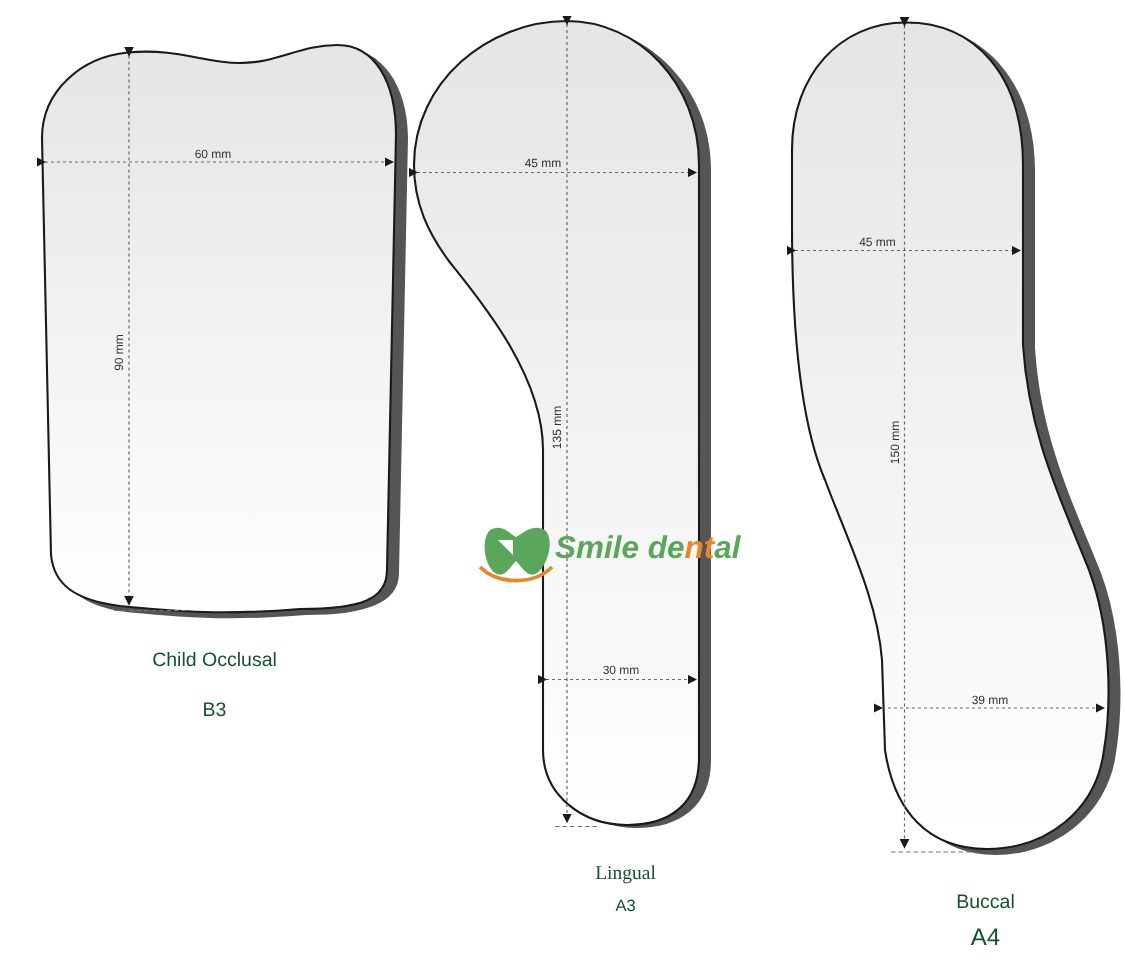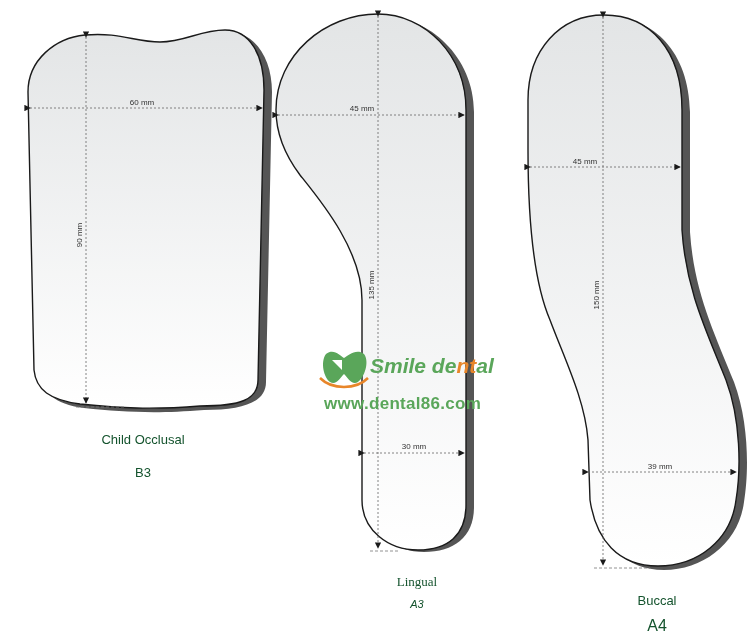--- a/index.html
+++ b/index.html
@@ -60,26 +60,25 @@
     <text class="dim" x="585" y="164" text-anchor="middle">45 mm</text>
     <text class="dim" x="599" y="295" text-anchor="middle" transform="rotate(-90 599 295)">150 mm</text>
     <text class="dim" x="660" y="469" text-anchor="middle">39 mm</text>
   </g>
 </svg>
 
 <div class="lbl name" style="left:88px;top:432px;width:110px;">Child Occlusal</div>
 <div class="lbl code" style="left:118px;top:465px;width:50px;">B3</div>
 
 <div class="lbl name" style="left:377px;top:574px;width:80px;font-family:Liberation Serif, serif;">Lingual</div>
-<div class="lbl code" style="left:392px;top:598px;width:50px;font-size:11px;font-style:italic;">A3</div>
+<div class="lbl code" style="left:392px;top:598px;width:50px;font-size:11px;">A3</div>
 
 <div class="lbl name" style="left:617px;top:593px;width:80px;">Buccal</div>
 <div class="lbl code" style="left:632px;top:617px;width:50px;font-size:16px;">A4</div>
 
 <div class="logo">
   <svg width="52" height="46" style="position:absolute;left:0;top:0;">
     <path d="M8,6 C16,0 22,8 26,10 C30,8 38,0 46,6 C52,14 46,30 40,34 C34,38 30,30 26,26 C22,30 18,38 12,34 C6,30 2,14 8,6 Z" fill="#5aa65a"></path>
     <path d="M14,12 L24,12 L24,22 Z" fill="#fff"></path>
     <path d="M2,30 C14,42 38,42 50,30" stroke="#e8862a" stroke-width="2.5" fill="none"></path>
   </svg>
   <div class="logo-text"><span>S</span><span>mile de</span><span class="o">n</span><span class="o">t</span><span>al</span></div>
-  <div class="logo-url">www.dental86.com</div>
 </div>
 
 </body></html>

